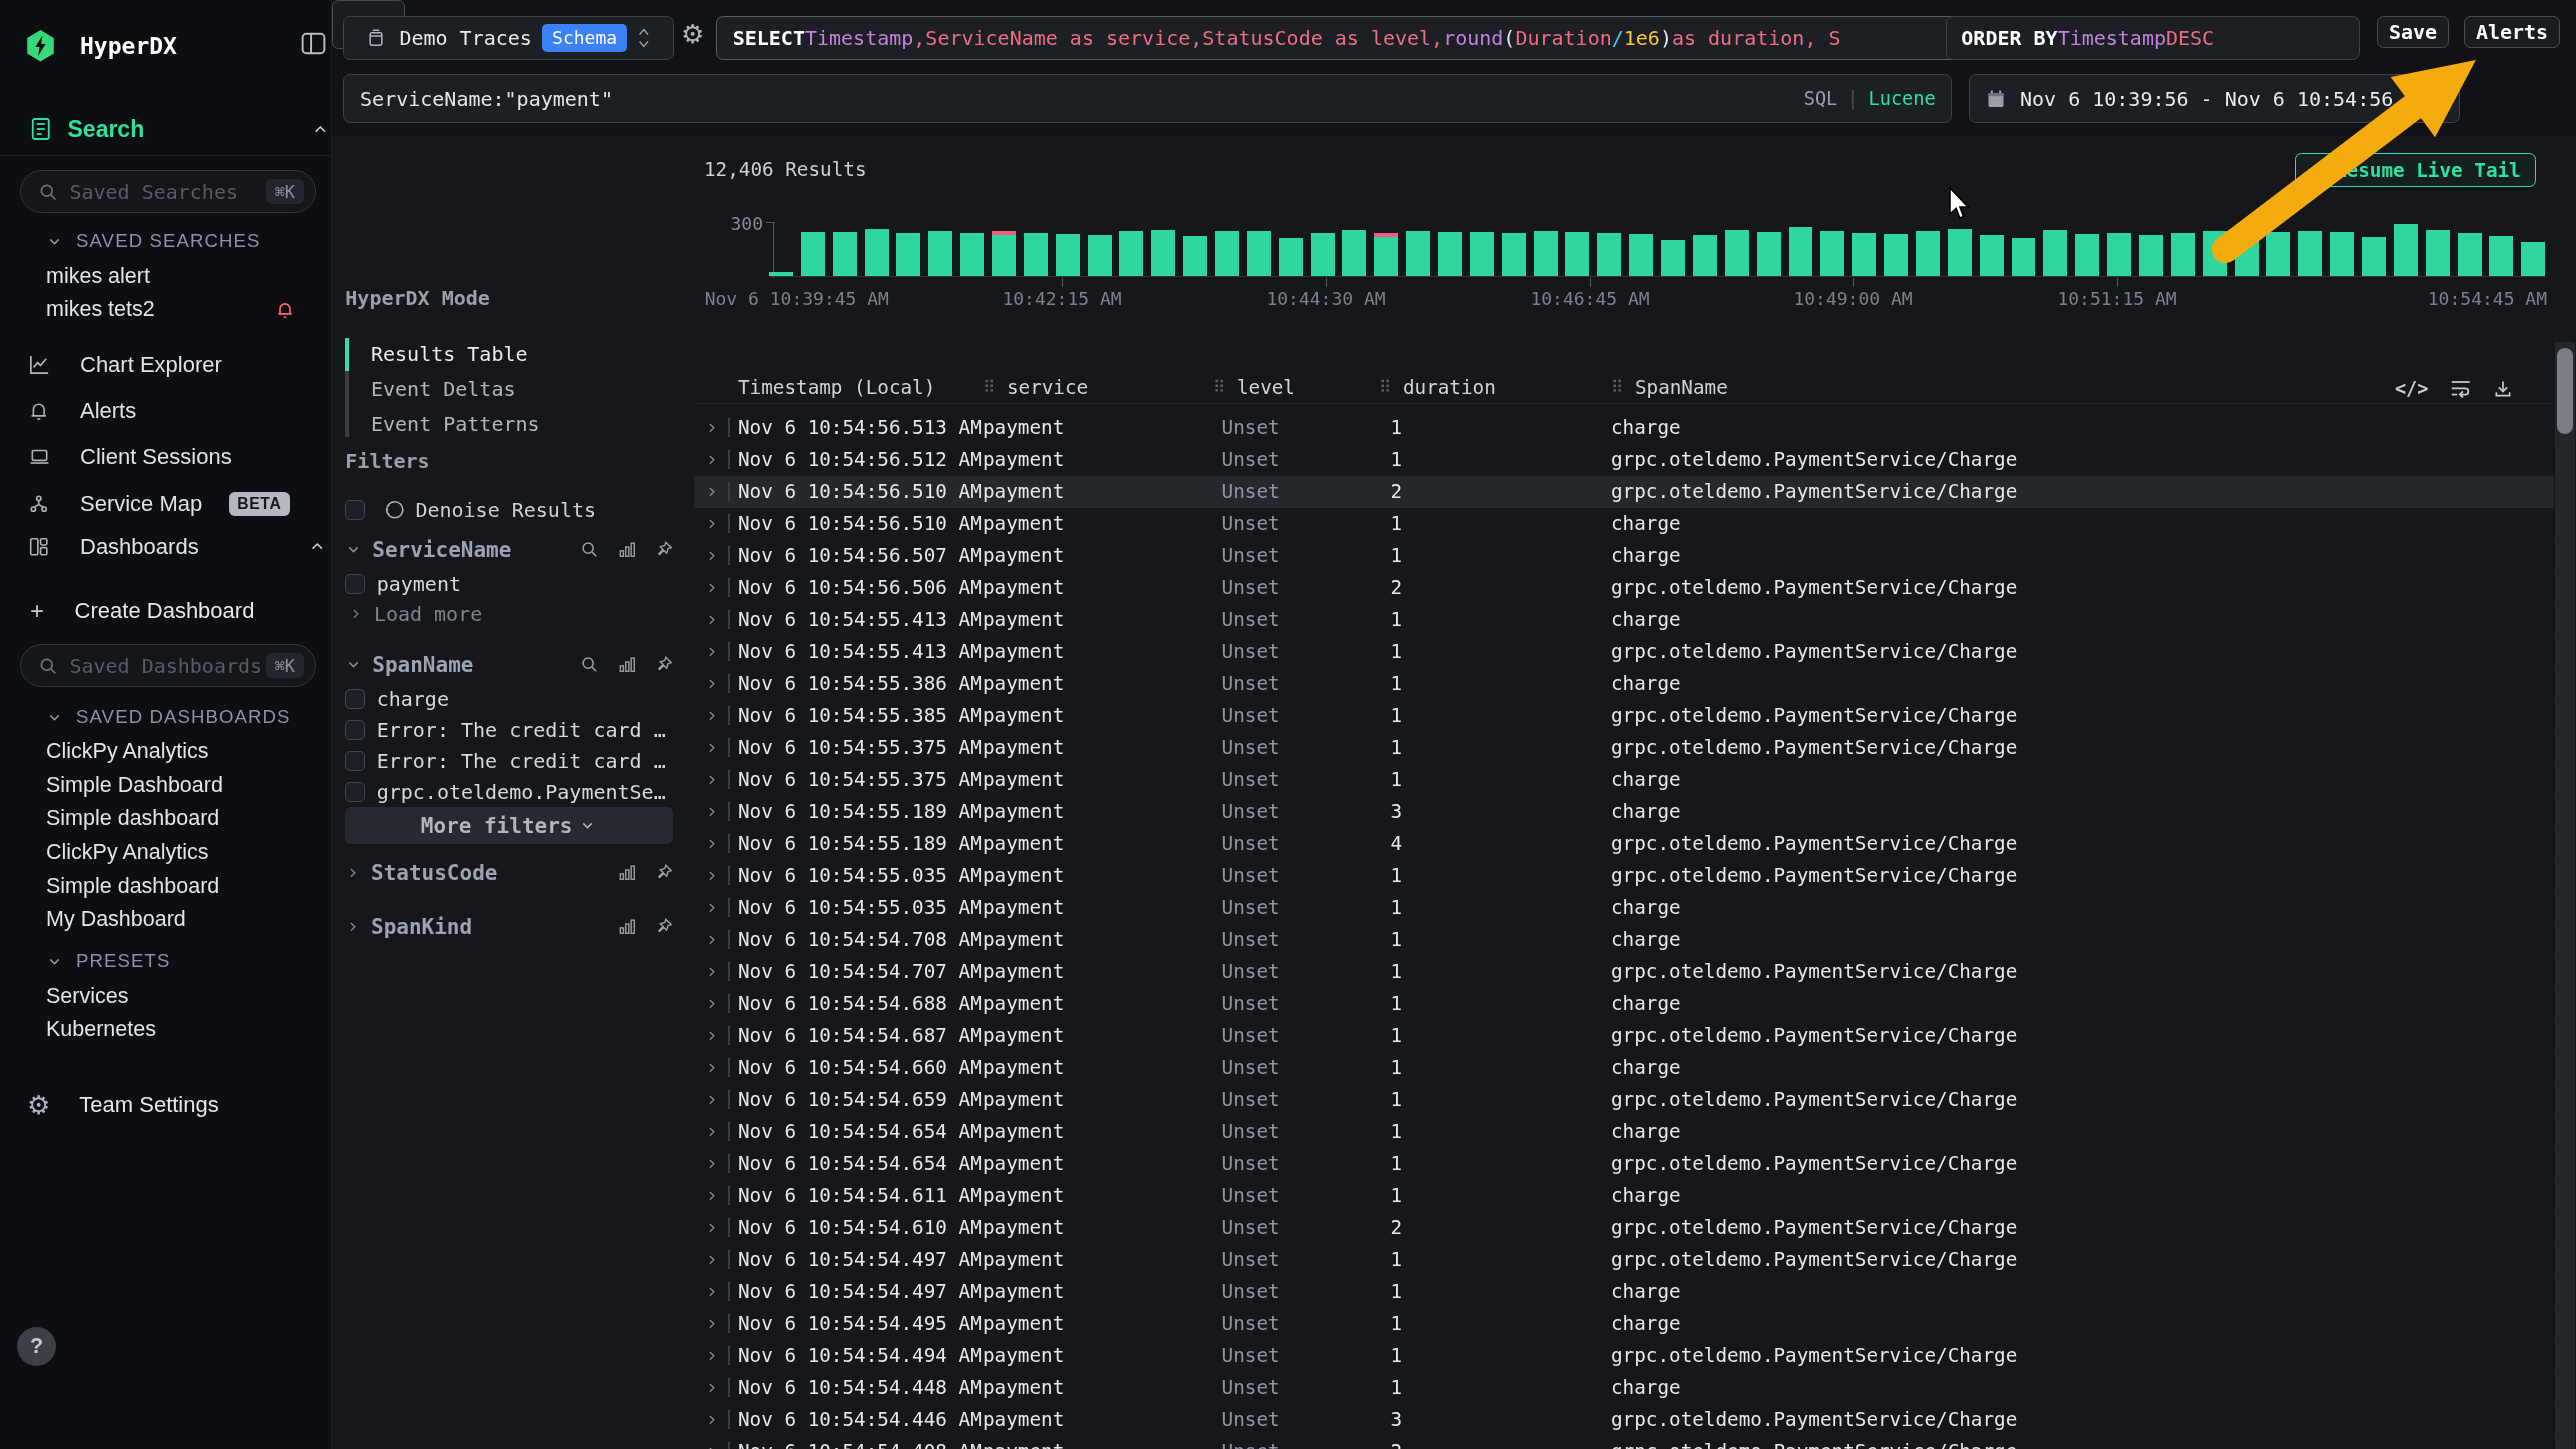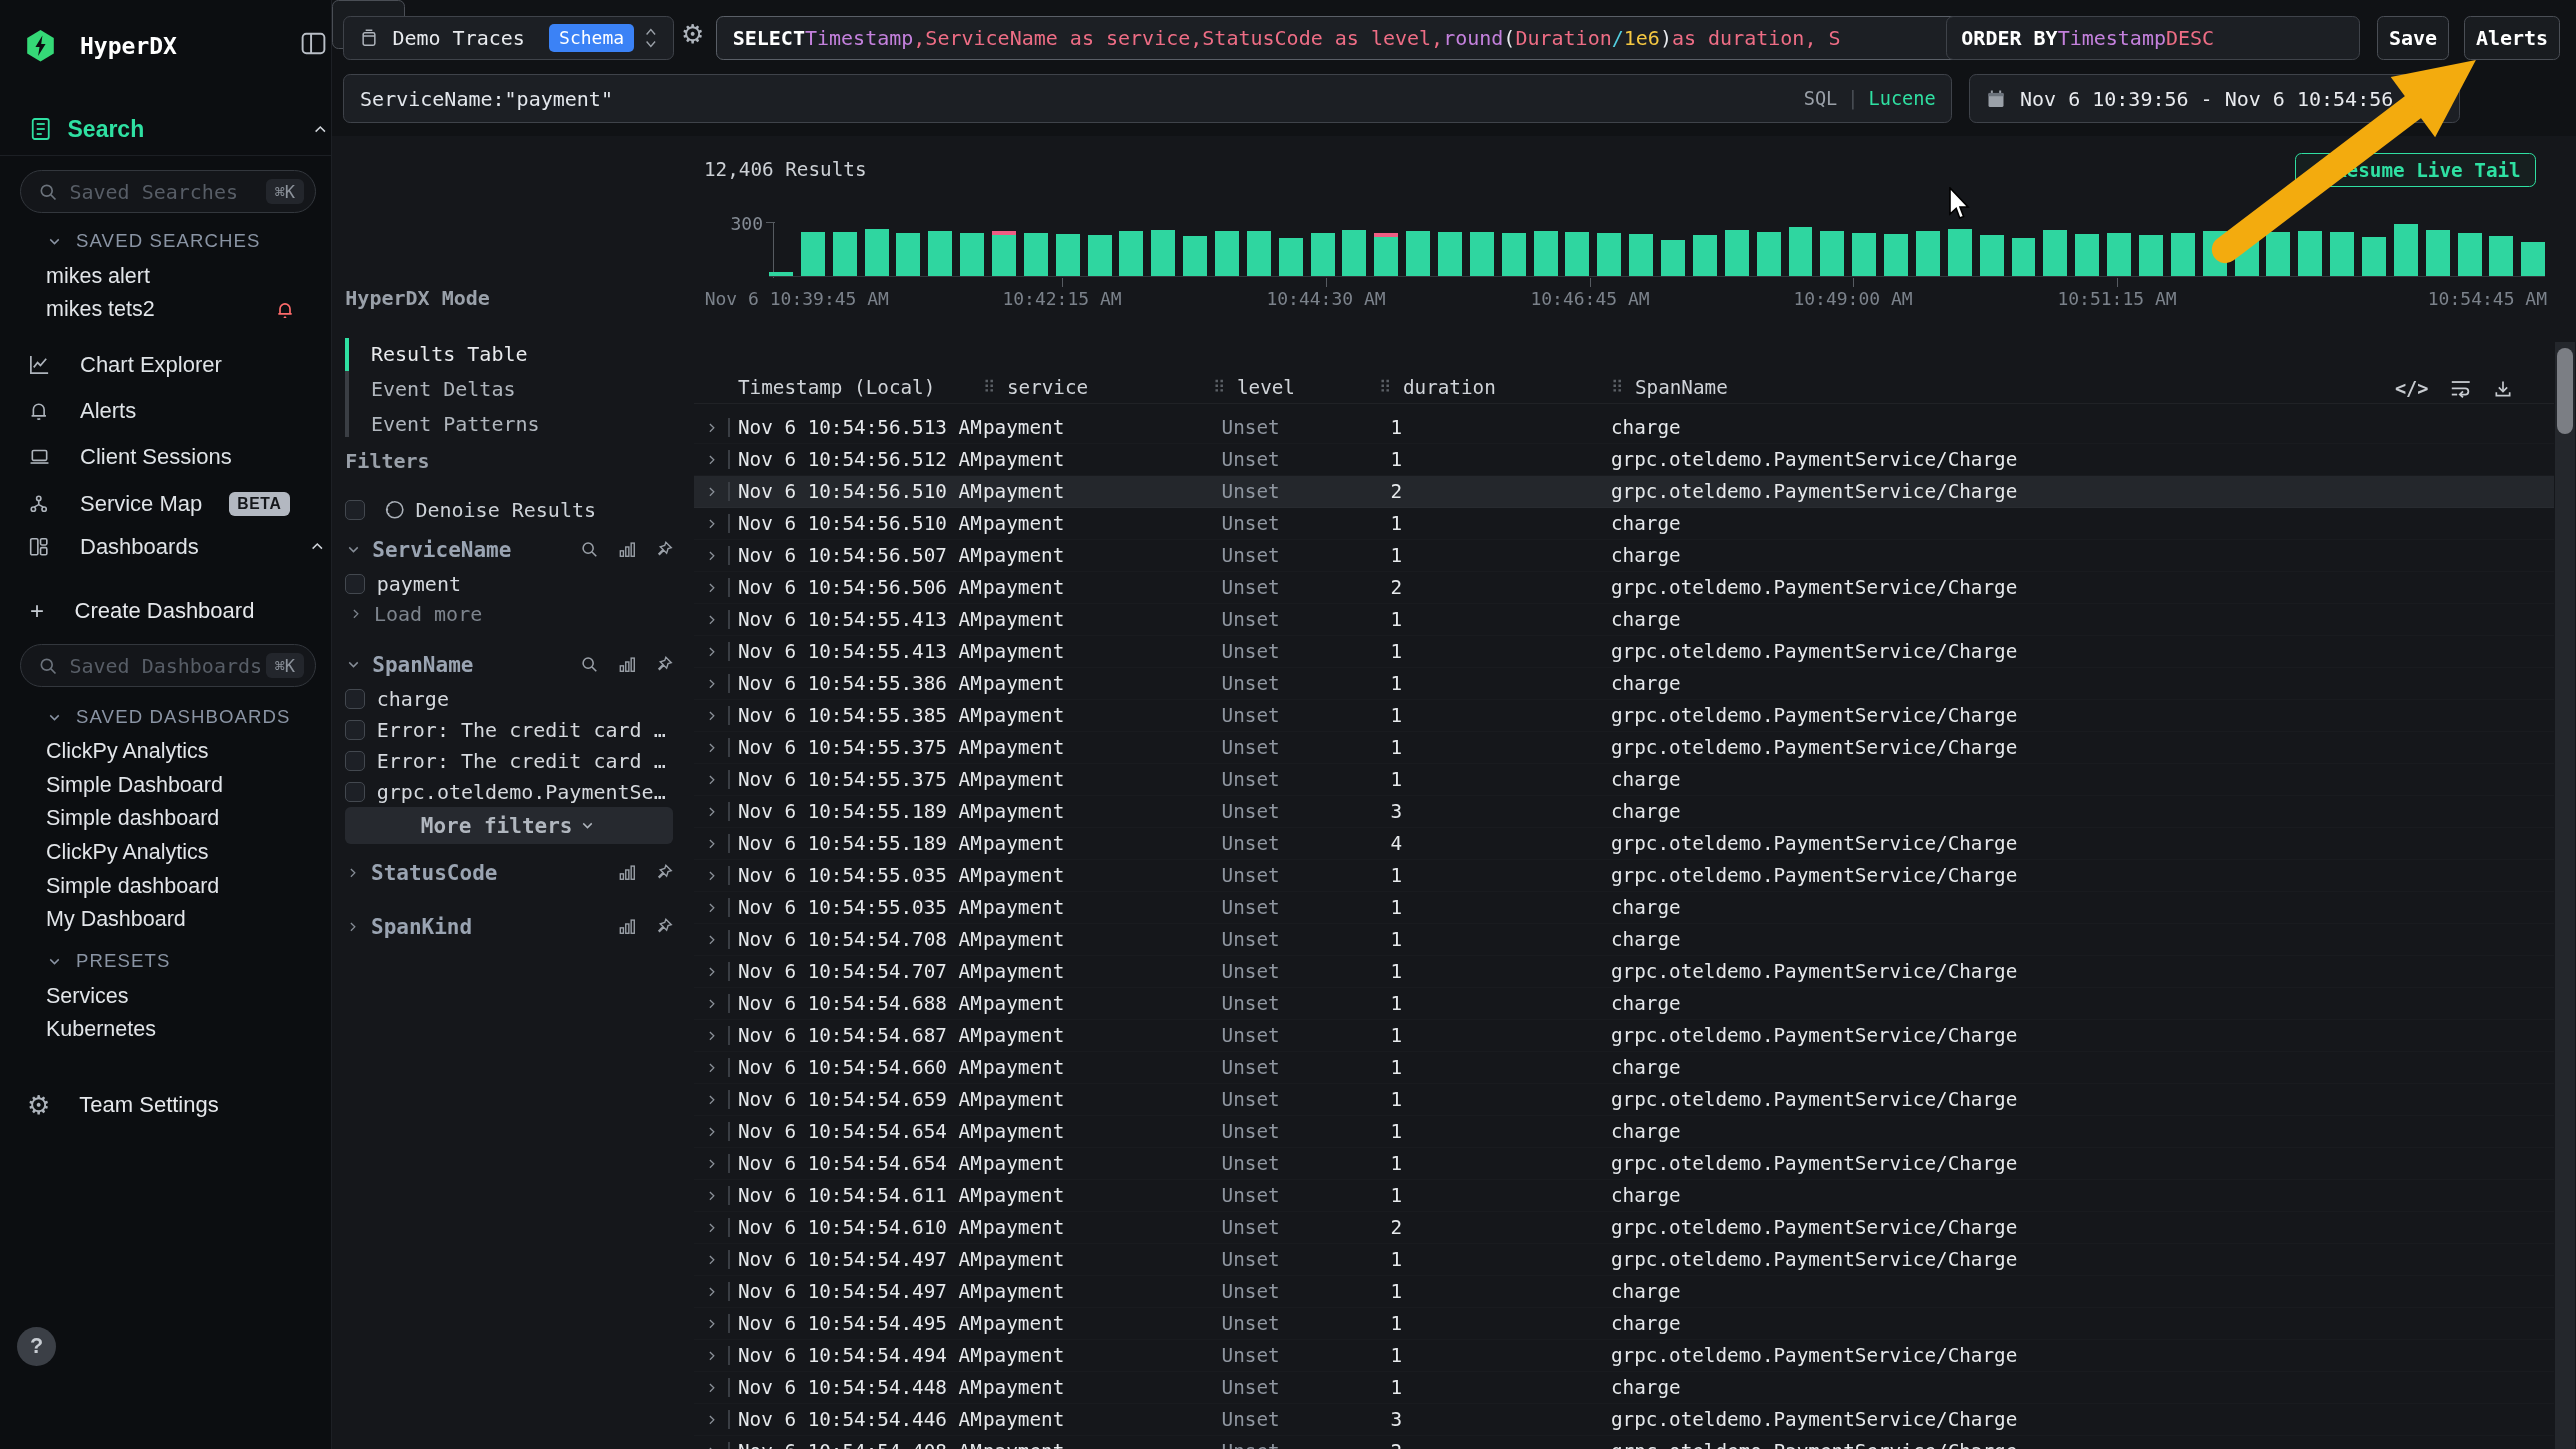--- a/index.html
+++ b/index.html
@@ -43,33 +43,33 @@
           justify-content:center;font-size:17px;font-weight:bold;flex:0 0 auto;}
   .user-meta{margin-left:14.3px;flex:1;line-height:1.15;}
   .user-name{font-size:21.5px;font-weight:bold;color:#fff;}
   .user-sub{font-size:18.6px;color:#dfe2e7;}
   .user-chev{color:#aeb3bb;}
 
   
   .topbar{position:absolute;left:332px;top:0;width:2244px;height:136px;background:#101215;}
   .tbox{position:absolute;background:#1c1f24;border:1.4px solid #3f434a;border-radius:7.2px;display:flex;align-items:center;
         box-sizing:border-box;font-family:"DejaVu Sans Mono",monospace;font-size:20px;color:#e8eaee;overflow:hidden;}
-  .src-box{left:11.4px;top:15.7px;width:331px;height:44px;padding:0 15px;}
+  .src-box{left:11.4px;top:15.7px;width:331px;height:44px;padding:0 22px;}
   .src-box .lbl{margin-left:13px;flex:1;}
   .schema-badge{background:#3b82f6;color:#fff;font-size:18px;border-radius:5px;padding:3.6px 10px;margin-right:8.6px;}
   .gear-btn{position:absolute;left:349px;top:18.6px;}
   .sql-box{left:384px;top:15.7px;width:1547px;height:44px;padding:0 15.7px;border-color:#5a5f67;white-space:nowrap;}
   .tok-kw{color:#fff;font-weight:bold;}
   .tok-type{color:#c481dd;}
   .tok-id{color:#ee6d85;}
   .tok-op{color:#53cfe0;}
   .tok-num{color:#f5c842;}
   .tok-plain{color:#e8eaee;}
   .orderby-box{left:1614px;top:15.7px;width:414px;height:44px;padding:0 14.3px;white-space:nowrap;}
-  .btn{position:absolute;top:15.7px;height:44px;background:#191c20;border:1.4px solid #4a4e55;border-radius:6.4px;
+  .btn{position:absolute;top:15.7px;height:32px;background:#191c20;border:1.4px solid #4a4e55;border-radius:6.4px;
        display:flex;align-items:center;justify-content:center;font-family:"DejaVu Sans Mono",monospace;
        font-size:20px;font-weight:bold;color:#fff;box-sizing:border-box;}
   .save-btn{left:2045px;width:72px;}
   .alerts-btn{left:2132px;width:96px;}
   .search-box{left:11.4px;top:74px;width:1609px;height:49px;padding:0 15.7px;}
   .search-box .val{flex:1;color:#e3e7ec;}
   .lang-sql{color:#9aa0a8;font-size:18.6px;}
   .lang-sep{color:#4a4f56;margin:0 10px;font-size:18.6px;}
   .lang-lucene{color:#2fe0a2;font-size:18.6px;}
   .date-box{left:1637px;top:74px;width:491px;height:49px;padding:0 15.7px;}

